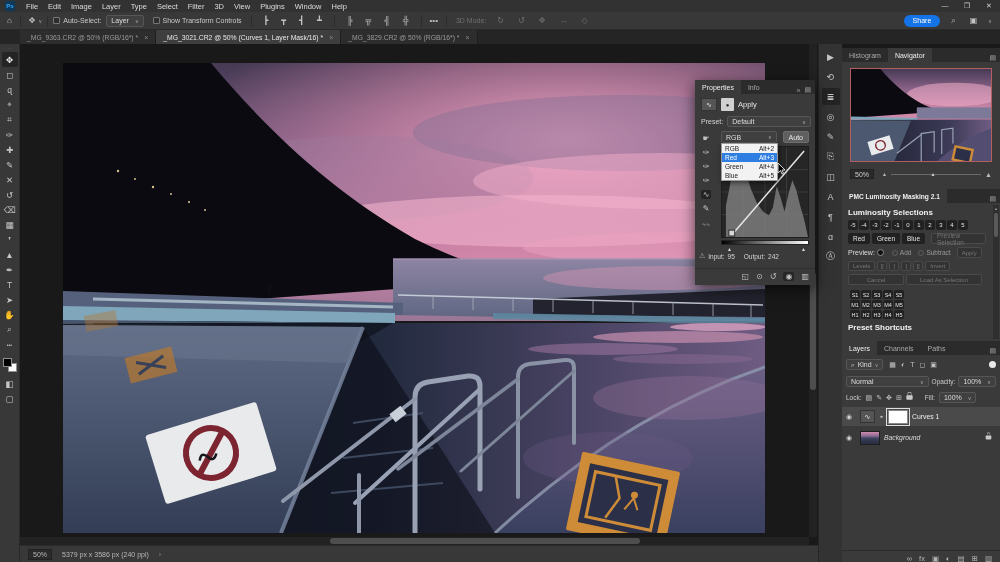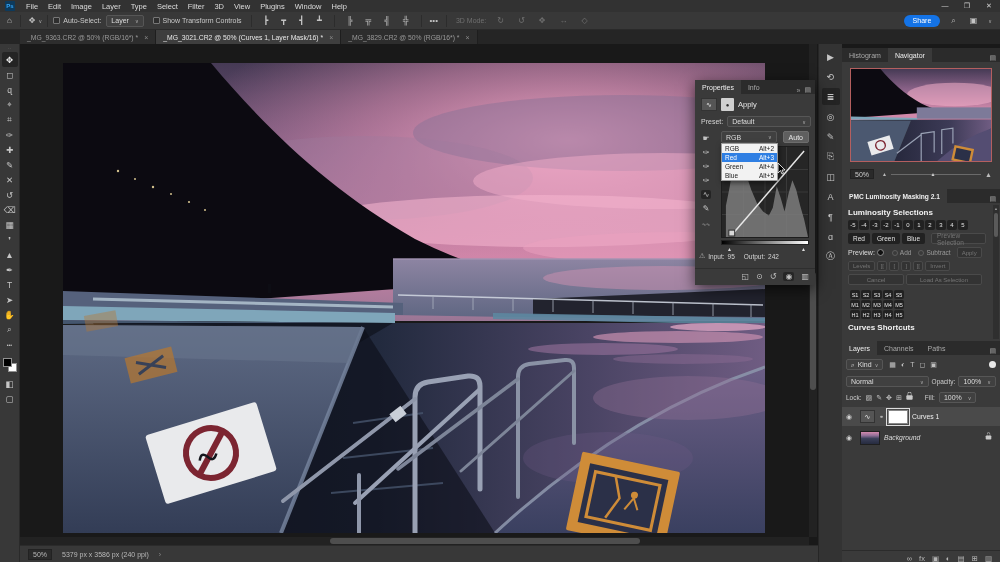--- a/index.html
+++ b/index.html
@@ -548,21 +548,21 @@
               <span class="sbtn" style="width:10px;height:9px;font-size:5.5px;">M3</span>
               <span class="sbtn" style="width:10px;height:9px;font-size:5.5px;">M4</span>
               <span class="sbtn" style="width:10px;height:9px;font-size:5.5px;">M5</span>
               <span class="sbtn" style="width:10px;height:9px;font-size:5.5px;">H1</span>
               <span class="sbtn" style="width:10px;height:9px;font-size:5.5px;">H2</span>
               <span class="sbtn" style="width:10px;height:9px;font-size:5.5px;">H3</span>
               <span class="sbtn" style="width:10px;height:9px;font-size:5.5px;">H4</span>
               <span class="sbtn" style="width:10px;height:9px;font-size:5.5px;">H5</span>
             </div>
         </div>
-        <div class="pmc-h" style="margin-top:4px;">Curves Shortcuts</div>
+        <div class="pmc-h" style="margin-top:4px;">Preset Shortcuts</div>
       </div>
       <div class="pmc-scroll">
         <span class="ar">▲</span>
         <span class="th"></span>
       </div>
     </div>
 
     <div class="abs" style="left:0;top:293px;width:158px;height:225px;">
       <div class="ptabbar" style="top:0;">
         <span style="display:flex;height:14px;align-items:flex-end;">

